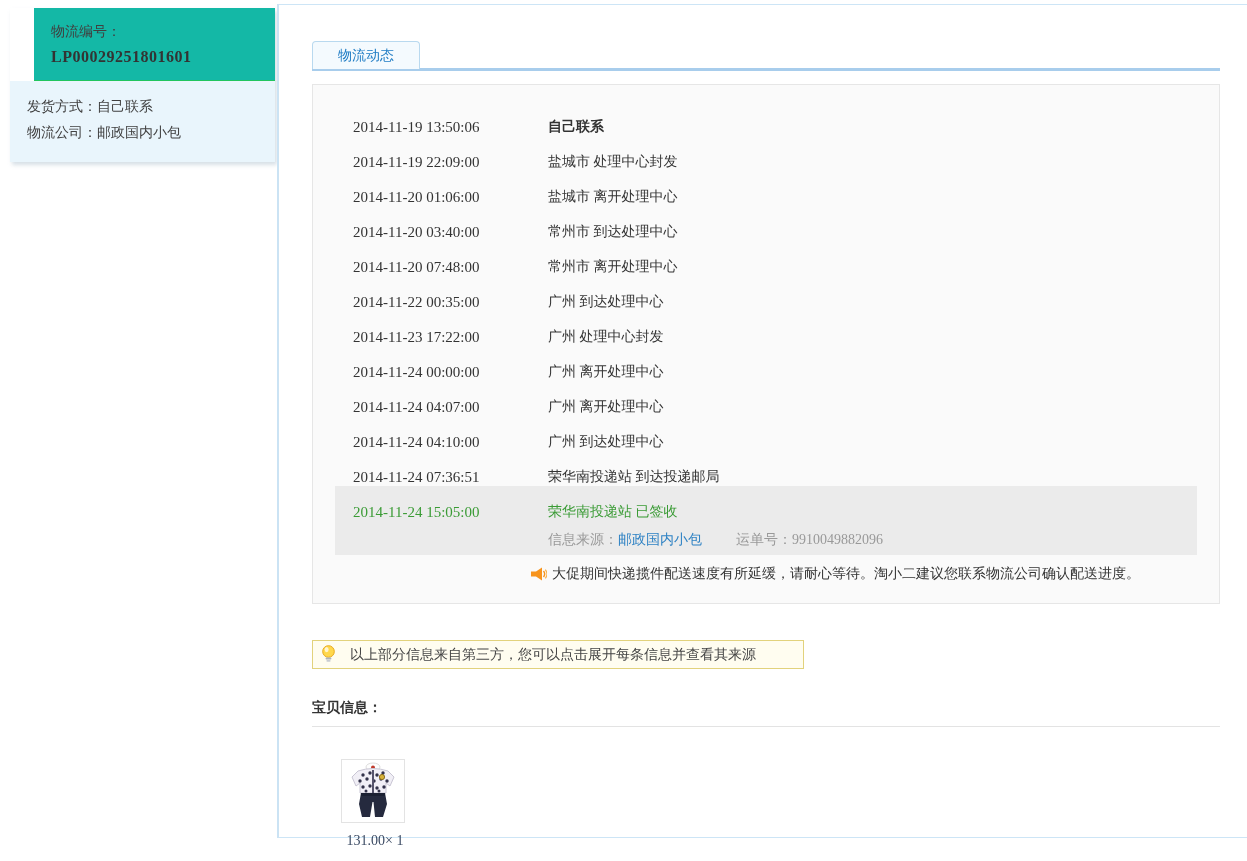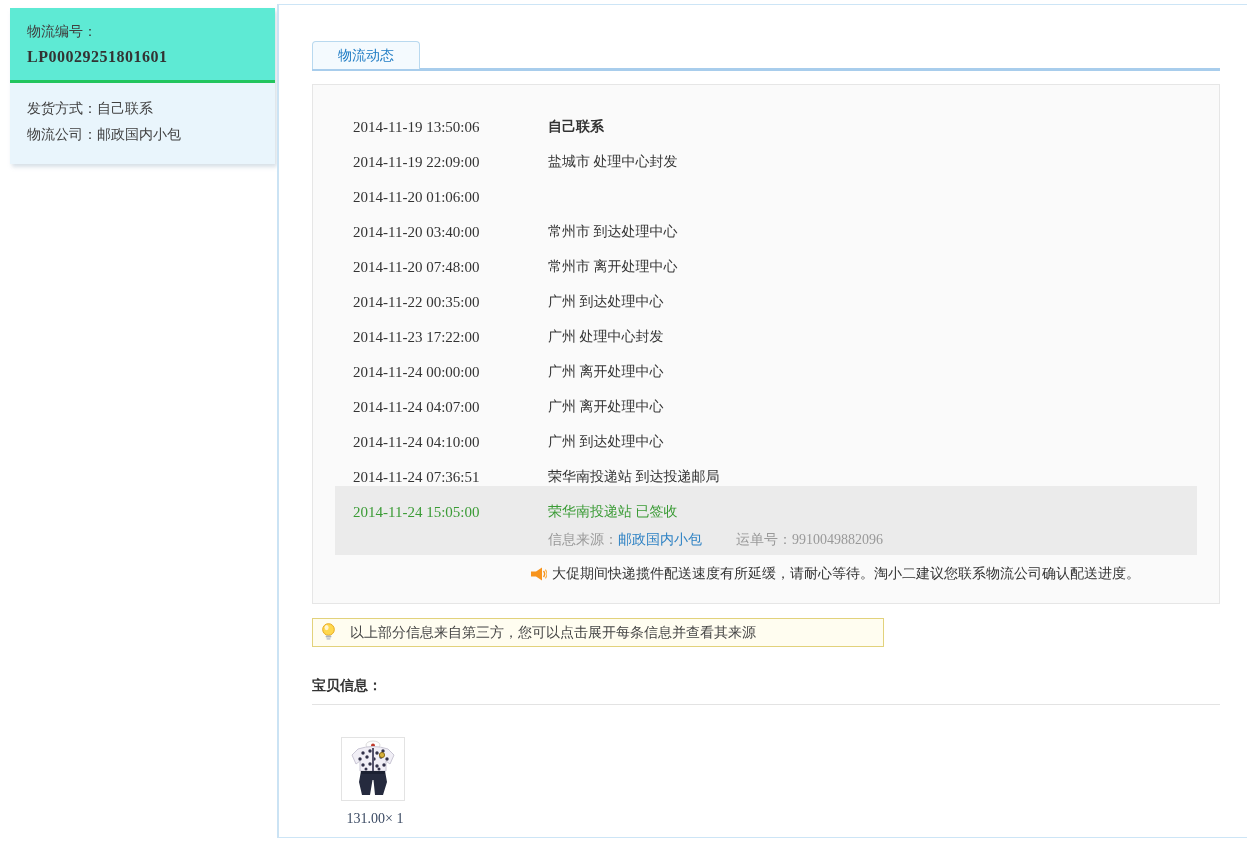--- a/index.html
+++ b/index.html
@@ -2,21 +2,21 @@
 <html><head>
 <meta charset="utf-8">
 <style>
   * { margin:0; padding:0; box-sizing:border-box; }
   html,body { width:1247px; height:861px; background:#fff; overflow:hidden; }
   body { font-family:"Liberation Serif","DejaVu Serif",serif; color:#404040; font-size:14px; }
 
   
   .side-card { position:absolute; left:10px; top:8px; width:265px;
                box-shadow:2px 3px 4px rgba(140,165,185,.35); }
-  .side-top { background:#5eead4; padding:12px 17px 10px; border-bottom:3px solid #22c55e; }
+  .side-top { background:#14b8a6; padding:12px 17px 10px; border-bottom:1px solid #22c55e;margin-left:24px; }
   .side-top .lbl { font-size:14px; line-height:24px; }
   .side-top .num { font-size:16px; font-weight:bold; color:#333; line-height:26px; letter-spacing:.5px; }
   .side-bottom { background:#e9f5fc; padding:13px 17px 16px; }
   .side-bottom .line { font-size:14px; line-height:26px; }
   .side-bottom .waybill { margin-top:28px; }
   .side-bottom .waybill b { font-size:16px; color:#333; letter-spacing:.5px; }
 
   
   .panel { position:absolute; left:277px; top:4px; width:970px; height:834px;
            background:#fff; border-top:1px solid #cde5f6; border-left:2px solid #cbe3f4;
@@ -41,21 +41,21 @@
   .hl-block .trow.hl .ttime, .hl-block .trow.hl .tmsg { color:#3a9b35; }
   .source-row { height:28px; }
   .gray { color:#999; }
   .gap { margin-left:34px; }
   a.link { color:#2e82c4; text-decoration:none; cursor:pointer; }
   .notice-row { margin-top:10px; padding-left:195px; display:flex; align-items:center;
                 font-size:14px; color:#333;text-align:right; }
   .notice-row svg { margin-right:5px; flex:0 0 auto; }
 
   
-  .tip-box { margin-top:14px; width:572px; background:#fffdf0; border:1px solid #e2d27c;
+  .tip-box { margin-top:36px; width:492px; background:#fffdf0; border:1px solid #e2d27c;
              padding:4px 10px 4px 8px; display:flex; align-items:center; font-size:14px; color:#444; }
   .tip-box svg { margin-right:14px; flex:0 0 auto; }
 
   
   .prod-head { margin-top:30px; font-family:Liberation Sans, sans-serif;
                font-size:14px; font-weight:bold; color:#333; }
   .divider { margin-top:9px; width:908px; border-top:1px solid #e3e3e3; }
   .prod { margin-top:32px; margin-left:29px; width:68px; }
   .thumb { width:64px; height:64px; background:#fff; border:1px solid #e3e3e3; cursor:pointer;
            display:flex; align-items:center; justify-content:center; }
@@ -88,20 +88,21 @@
           <div class="trow bold">
             <span class="ttime">2014-11-19 13:50:06</span>
             <span class="tmsg">自己联系</span>
           </div>
           <div class="trow">
             <span class="ttime">2014-11-19 22:09:00</span>
             <span class="tmsg">盐城市 处理中心封发</span>
           </div>
           <div class="trow">
             <span class="ttime">2014-11-20 01:06:00</span>
+            <span class="tmsg">盐城市 离开处理中心</span>
           </div>
           <div class="trow">
             <span class="ttime">2014-11-20 03:40:00</span>
             <span class="tmsg">常州市 到达处理中心</span>
           </div>
           <div class="trow">
             <span class="ttime">2014-11-20 07:48:00</span>
             <span class="tmsg">常州市 离开处理中心</span>
           </div>
           <div class="trow">

